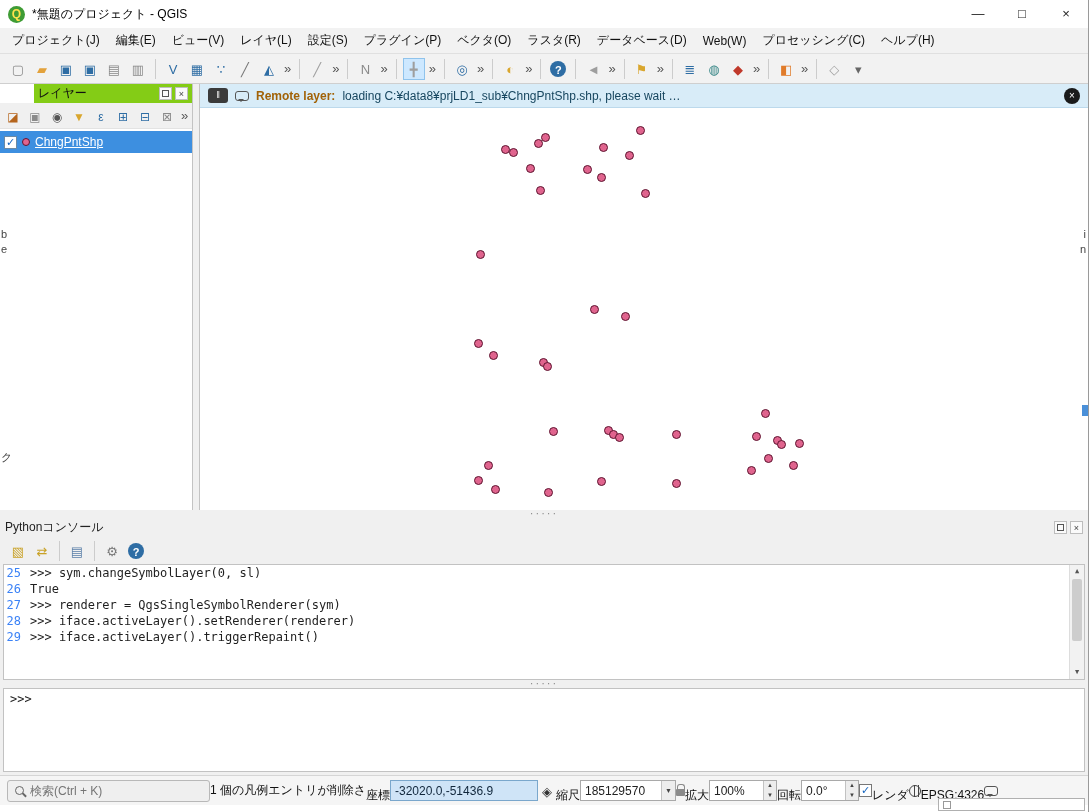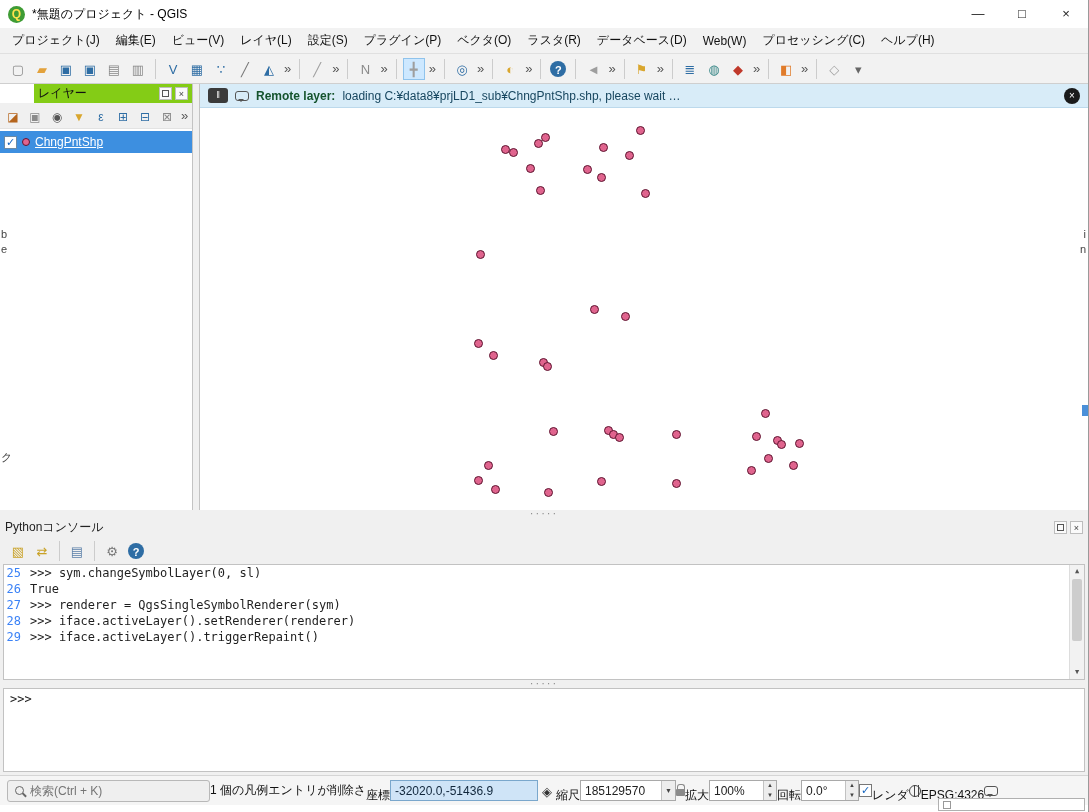--- a/index.html
+++ b/index.html
@@ -50,21 +50,21 @@
   .layer-swatch { width:8px; height:8px; border-radius:50%; }
   .layer-name { text-decoration:underline; font-size:12px; }
   
   .map-area { flex:1; position:relative; background:#fff; margin-left:6px; border-left:1px solid #c3c3c3; }
   .notify-bar { position:absolute; left:0; right:0; top:0; height:24px; background:#d8ecf8;
                 border-bottom:1px solid #bcd9ec; display:flex; align-items:center; padding:0 8px; gap:7px; z-index:5; }
   .pause-ic { width:20px; height:15px; background:#3b3b3b; border-radius:3px; color:#eee; font-size:9px;
               text-align:center; line-height:15px; }
   .bubble { width:14px; height:10px; border:1.5px solid #555; border-radius:3px; position:relative; }
   .bubble::after { content:""; position:absolute; left:2px; bottom:-5px; border:3px solid transparent; border-top-color:#555; }
-  .notify-title { font-weight:bold; color:#14532d; font-size:12px; }
+  .notify-title { font-weight:bold; color:#a16207; font-size:12px; }
   .notify-msg { color:#17465f; font-size:12px; }
   .notify-close { margin-left:auto; width:16px; height:16px; border-radius:50%; background:#1a1a1a; color:#fff;
                   font-size:10px; line-height:16px; text-align:center; }
   .pt { position:absolute; width:9px; height:9px; border-radius:50%; }
   
   .splitter { height:8px; background:#f0f0f0; text-align:center; line-height:6px; color:#8a8a8a;
               font-size:11px; letter-spacing:2px; }
   
   .pyconsole { height:257px; background:#f0f0f0; display:flex; flex-direction:column; }
   .pc-head { height:19px; display:flex; align-items:center; padding:0 5px; }

